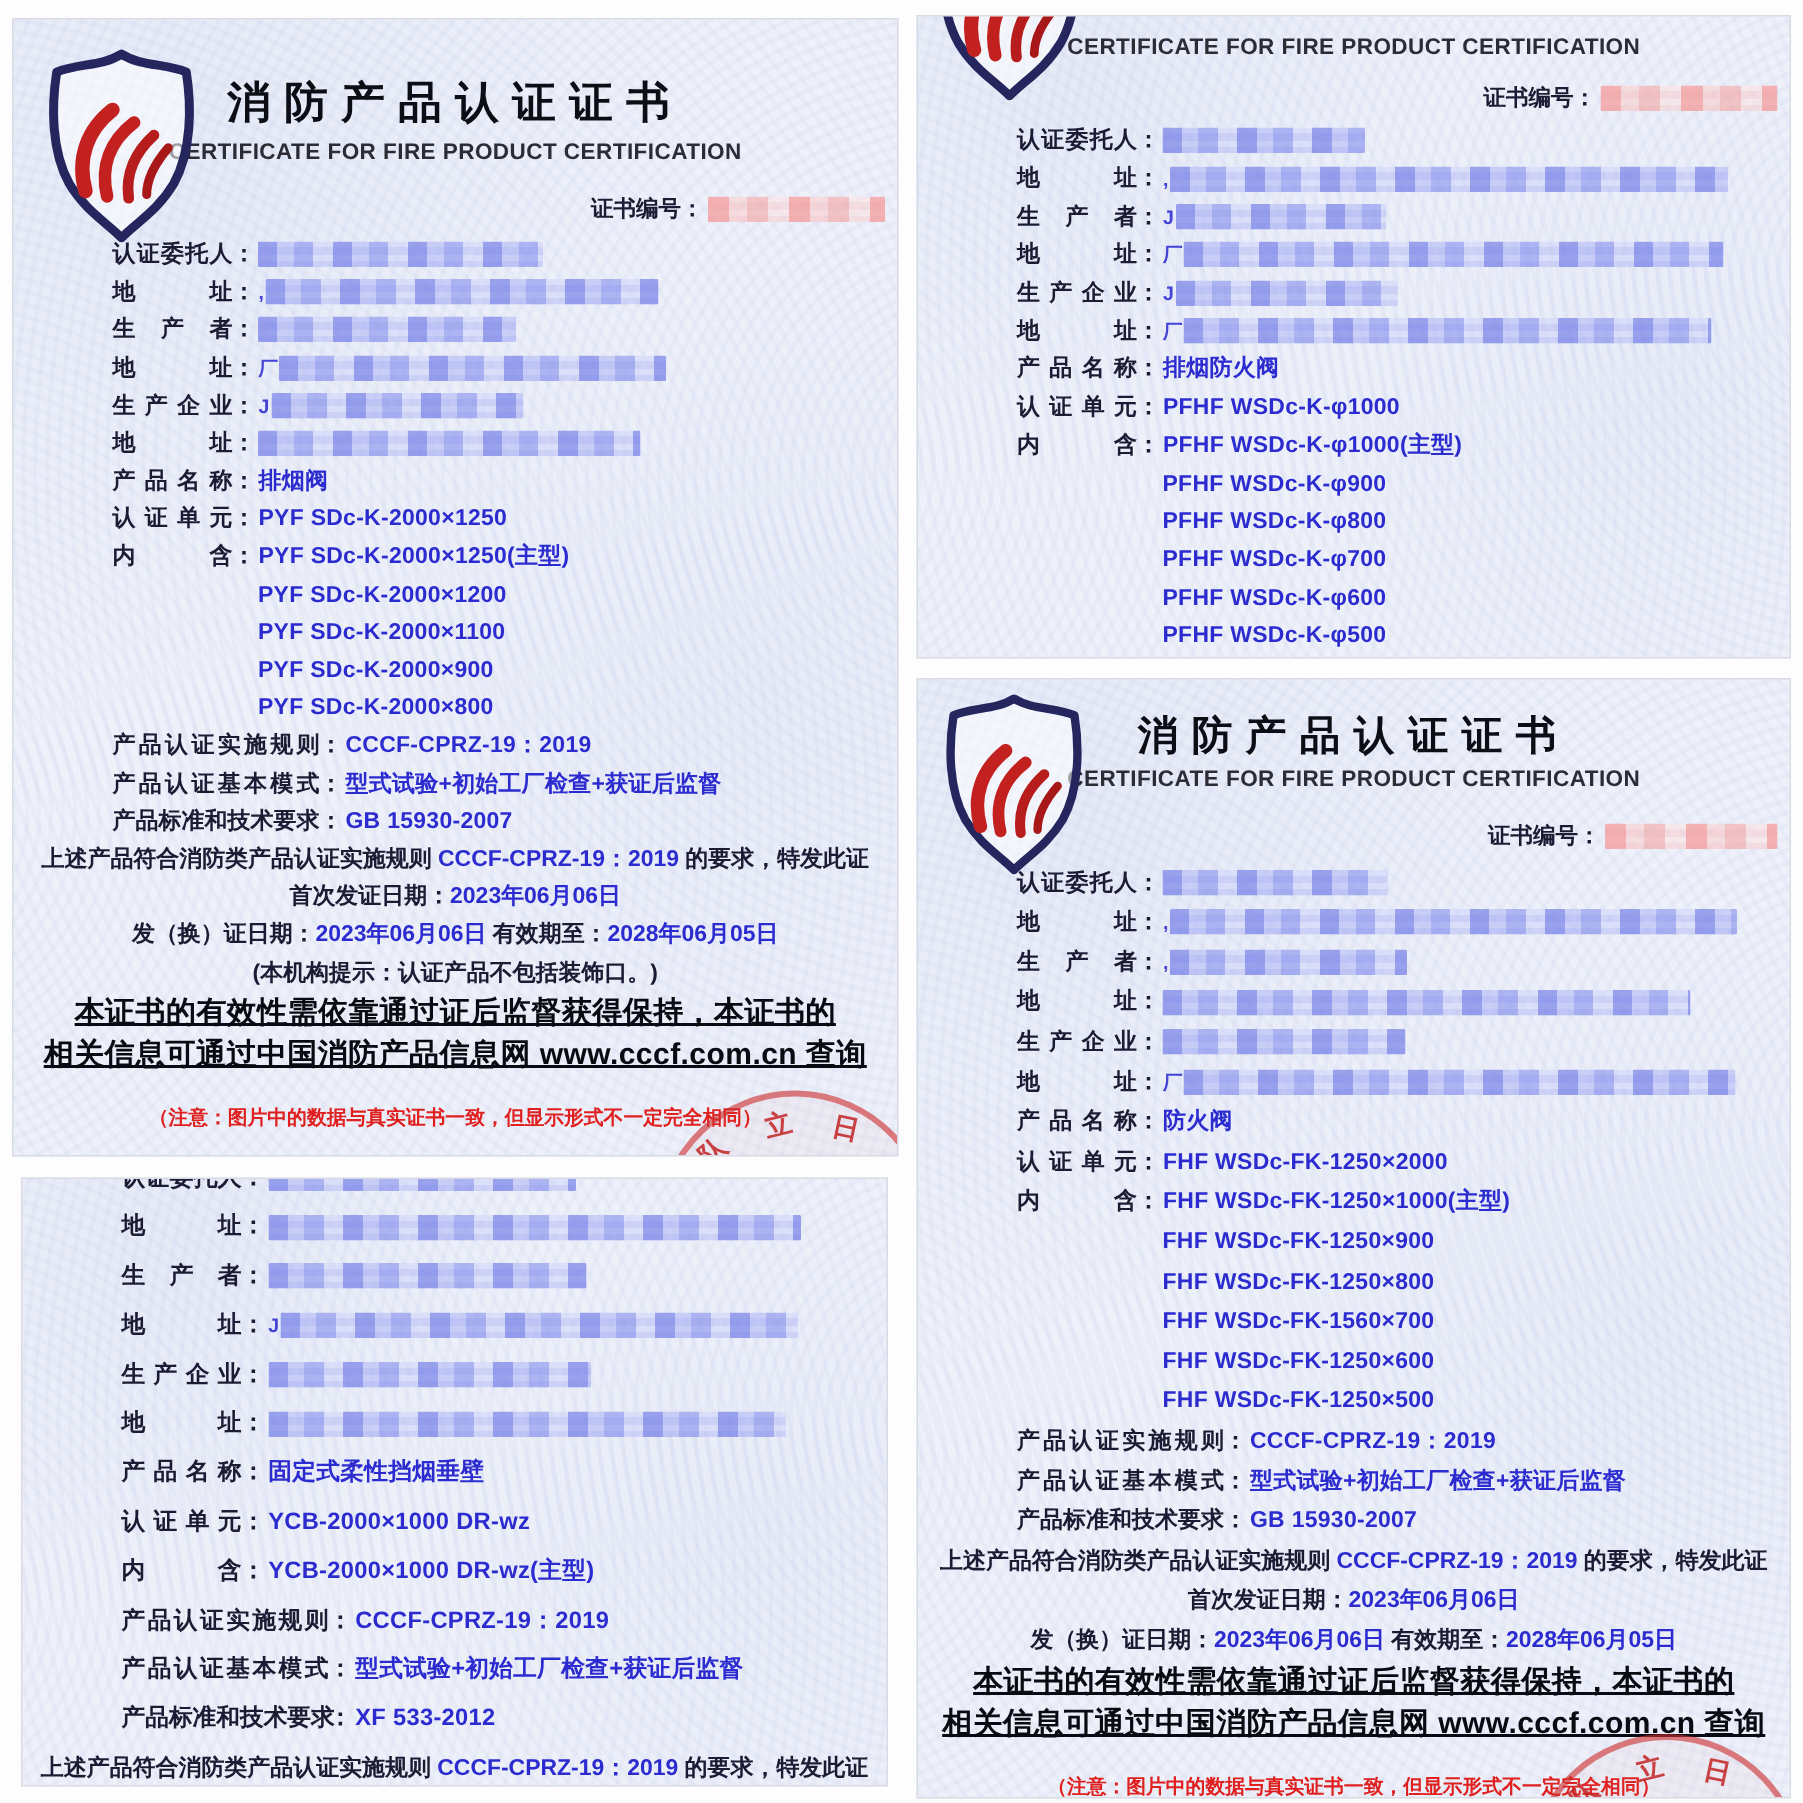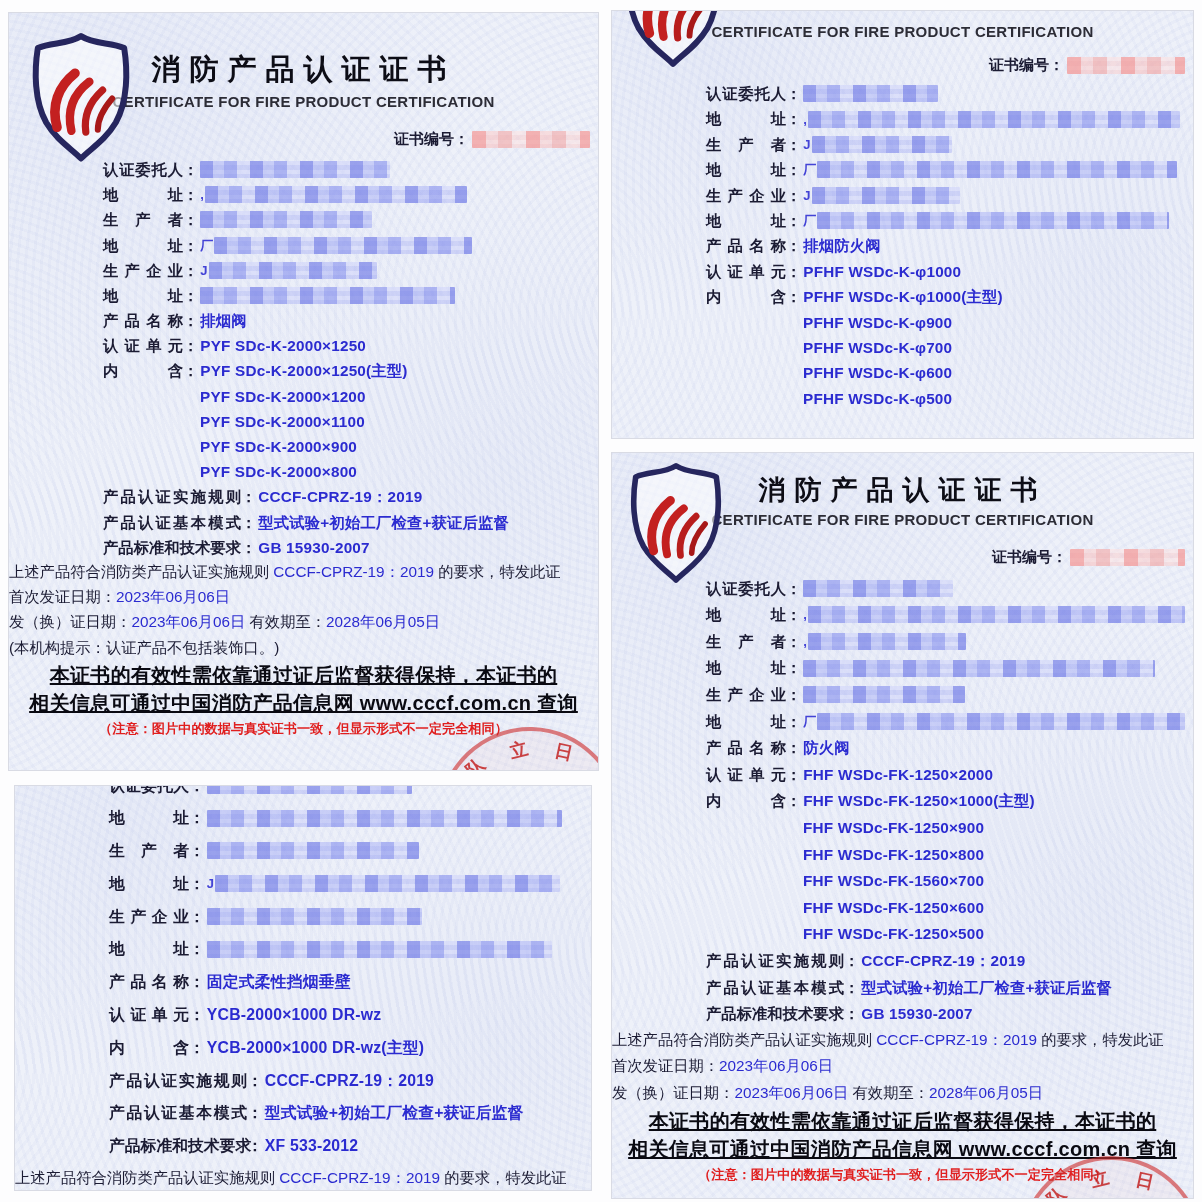--- a/index.html
+++ b/index.html
@@ -34,21 +34,21 @@
   .tl .subtitle{margin-top:8px;}
   .br .subtitle{margin-top:6px;}
   .tr .subtitle{padding-top:12px;}
 
   .certno{display:flex;justify-content:flex-end;align-items:center;padding-right:8px;height:20px;
     font-size:15px;font-weight:700;color:var(--label);}
   .tl .certno{margin-top:18px;}
   .tr .certno{margin-top:14px;}
   .br .certno{margin-top:18px;}
 
-  .rows{padding-left:66px;padding-right:8px;margin-left:28px;}
+  .rows{padding-left:66px;padding-right:8px;}
   .tl .rows{margin-top:8px;}
   .tr .rows{margin-top:6px;}
   .br .rows{margin-top:8px;}
   .bl .rows{margin-top:-17px;}
 
   .row{display:flex;align-items:center;height:var(--rowh);line-height:1;}
   .lbl{flex:none;color:var(--label);font-weight:700;font-size:15.3px;white-space:pre;}
   .lbl.j{width:80px;text-align:justify;text-align-last:justify;}
   .lbl.j2{width:138px;text-align:justify;text-align-last:justify;}
   .colon{flex:none;color:var(--label);font-weight:700;font-size:15.3px;margin-right:2px;}
@@ -61,25 +61,25 @@
     background-image:
       repeating-linear-gradient(90deg, rgba(124,134,232,.75) 0 13px, rgba(168,176,244,.55) 13px 24px,
         rgba(140,150,238,.68) 24px 37px, rgba(190,196,248,.42) 37px 50px),
       repeating-linear-gradient(180deg, rgba(255,255,255,.28) 0 4px, rgba(124,134,232,.16) 4px 9px);}
   .redact.pink{background-image:
       repeating-linear-gradient(90deg, rgba(242,160,160,.8) 0 14px, rgba(248,200,200,.55) 14px 26px,
         rgba(240,175,175,.7) 26px 40px, rgba(250,215,215,.45) 40px 54px),
       repeating-linear-gradient(180deg, rgba(255,255,255,.3) 0 4px, rgba(240,170,170,.2) 4px 9px);}
   .certno .redact{margin-left:3px;}
 
-  .tail .line{height:var(--rowh);display:flex;align-items:center;
-    font-size:15.3px;font-weight:400;color:var(--label);white-space:pre;}
+  .tail .line{height:var(--rowh);display:flex;align-items:center;justify-content:center;
+    font-size:15.3px;font-weight:700;color:var(--label);white-space:pre;}
   .tail .line .blue{color:var(--value);}
   .footer{font-size:20px;font-weight:800;color:#0a0a12;text-align:center;line-height:28px;letter-spacing:.3px;text-decoration:underline;}
-  .warning{text-align:center;font-size:13.2px;font-weight:800;color:#e01f1f;line-height:19px;margin-top:2px;}
+  .warning{text-align:center;font-size:13.2px;font-weight:800;color:#e01f1f;line-height:19px;margin-top:18px;}
 
   .seal{position:absolute;width:176px;height:176px;border:4px solid rgba(205,45,45,.6);
     border-radius:50%;transform:rotate(-10deg);background:rgba(235,120,120,.05);}
   .tl .seal{right:-24px;bottom:-141px;}
   .br .seal{right:-10px;bottom:-142px;}
   .sealch{position:absolute;color:rgba(195,35,35,.85);font-size:18px;font-weight:800;}
   .sealch.c0{left:34px;top:16px;transform:rotate(-30deg);}
   .sealch.c1{left:80px;top:6px;transform:rotate(-4deg);}
   .sealch.c2{left:124px;top:16px;transform:rotate(22deg);}
 </style>
@@ -260,20 +260,23 @@
         </div>
         <div class="row">
           <span class="lbl j">内含</span>
           <span class="colon">：</span>
           <span class="val">PFHF WSDc-K-φ1000(主型)</span>
         </div>
         <div class="row cont">
           <span class="val">PFHF WSDc-K-φ900</span>
         </div>
         <div class="row cont">
+          <span class="val">PFHF WSDc-K-φ800</span>
+        </div>
+        <div class="row cont">
           <span class="val">PFHF WSDc-K-φ700</span>
         </div>
         <div class="row cont">
           <span class="val">PFHF WSDc-K-φ600</span>
         </div>
         <div class="row cont">
           <span class="val">PFHF WSDc-K-φ500</span>
         </div>
       </div>
   </div>

